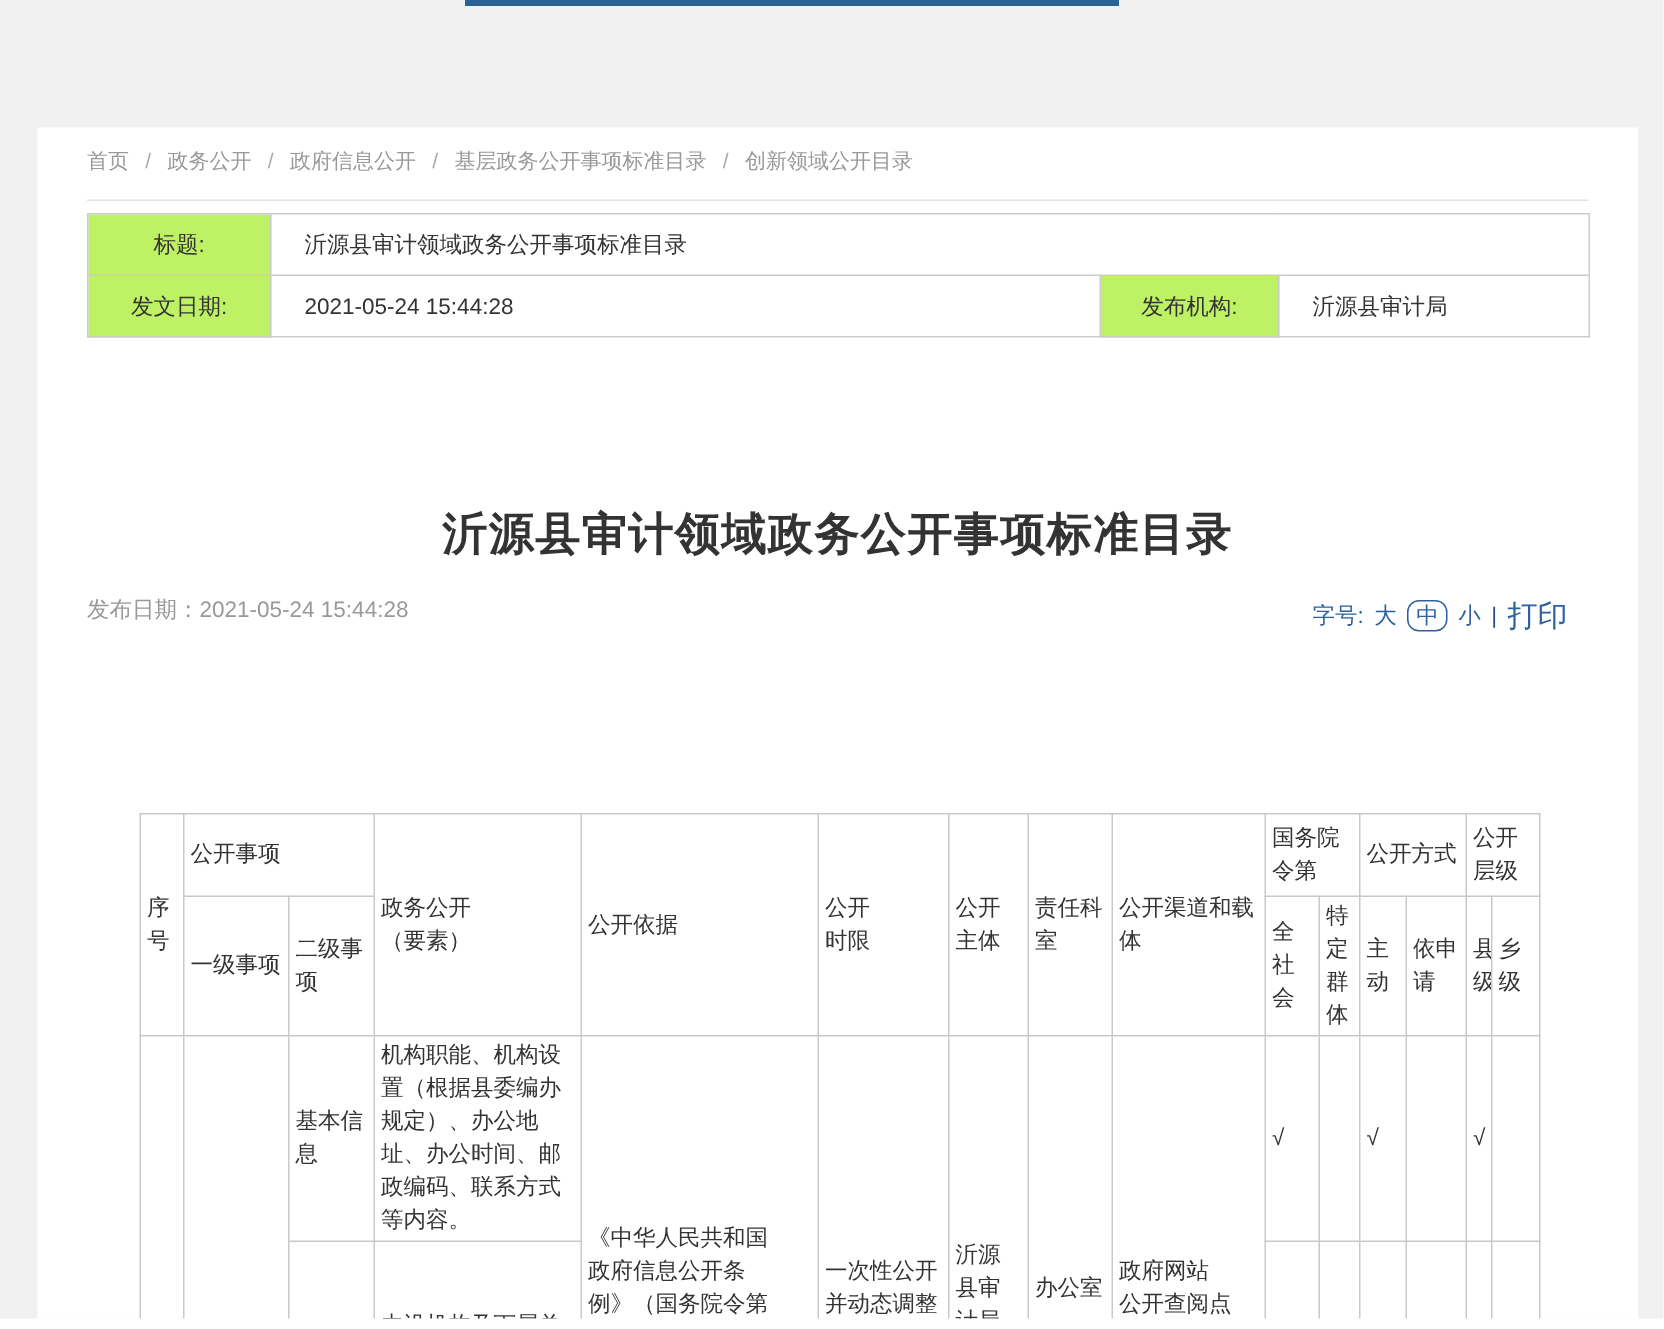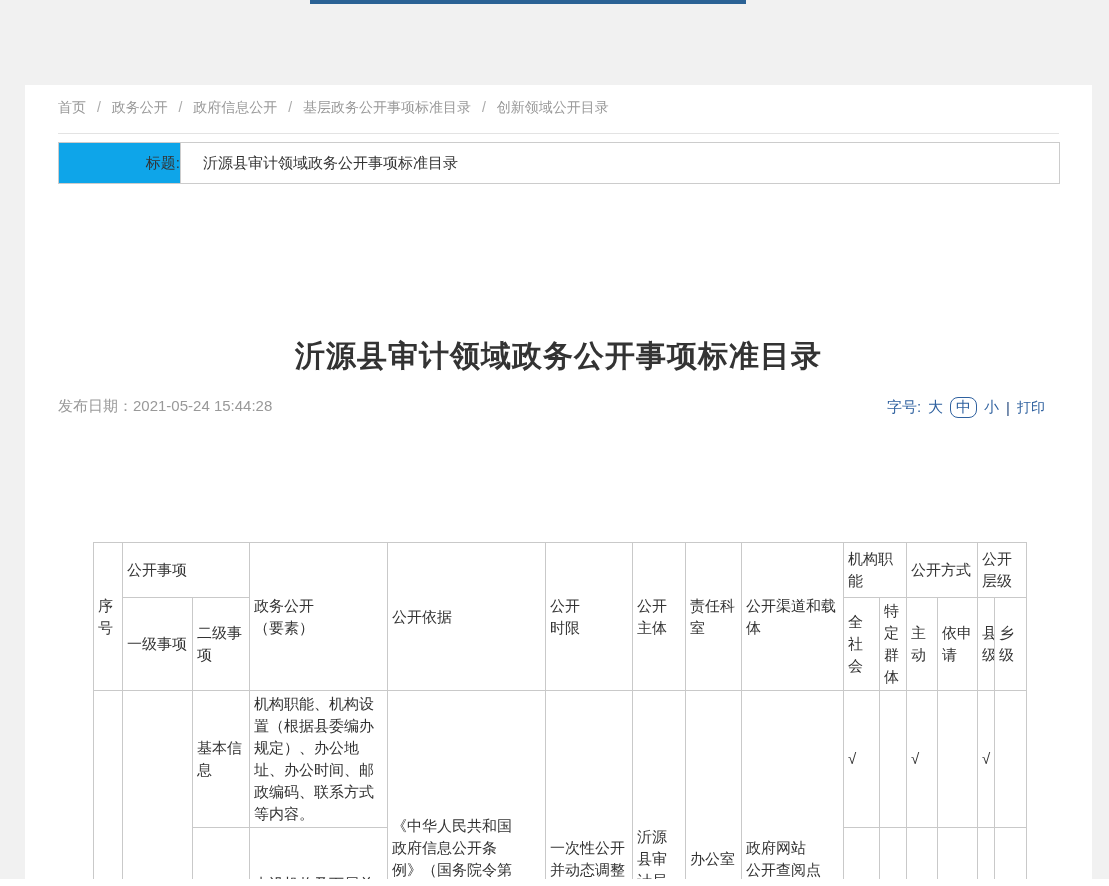--- a/index.html
+++ b/index.html
@@ -20,35 +20,35 @@
     border-bottom:1px solid #e3e3e3;
   }
   .breadcrumb a { color:#999; text-decoration:none; cursor:pointer; }
   .breadcrumb .sep { color:#aaa; margin:0 7px; }
   
   .meta { position:absolute; top:57px; left:33px; width:1001px; border-collapse:collapse; table-layout:fixed; }
   .meta td {
     border:1px solid #ccc; height:41px; font-size:15px; color:#333;
     vertical-align:middle;
   }
-  .meta td.lbl { background:#0ea5e9; text-align:right; }
+  .meta td.lbl { background:#bef264; text-align:center; }
   .meta td.val { background:#fff; text-align:left; padding-left:22px; }
   
   .art-title {
     position:absolute; top:251px; left:0; width:100%;
     text-align:center; font-size:30px; font-weight:bold; color:#333;
     letter-spacing:1px;
   }
   .pubrow { position:absolute; top:312px; left:33px; right:47px; height:24px; font-size:15px;text-align:center; }
   .pub-left { float:left; color:#999; }
   .pub-right { float:right; color:#2f619f; display:flex; align-items:center; gap:7px; }
   .fs-btn { cursor:pointer; color:#2f619f; }
   .fs-btn.active { border:1px solid #2f619f; border-radius:8px; padding:0 5px; }
   .vline { color:#2c4f82; font-size:15px; }
-  .print { cursor:pointer; color:#2f619f; font-size:14px; }
+  .print { cursor:pointer; color:#2f619f; font-size:20px; }
   
   .cat {
     position:absolute; top:457px; left:68px; width:933px;
     border-collapse:collapse; table-layout:fixed;
   }
   .cat th, .cat td {
     border:1px solid #c9c9c9; background:#fff;
     font-size:15px; line-height:22px; font-weight:normal;
     color:#333; text-align:left; vertical-align:middle;
     padding:2px 4px; white-space:pre-line; overflow:hidden;
@@ -78,20 +78,26 @@
       <colgroup>
           <col style="width:122px">
           <col style="width:553px">
           <col style="width:119px">
           <col style="width:207px">
         </colgroup>
       <tbody>
           <tr>
         <td class="lbl">标题:</td>
         <td class="val" colspan="3">沂源县审计领域政务公开事项标准目录</td>
+      </tr>
+      <tr>
+        <td class="lbl">发文日期:</td>
+        <td class="val">2021-05-24 15:44:28</td>
+        <td class="lbl">发布机构:</td>
+        <td class="val">沂源县审计局</td>
       </tr>
     </tbody>
       </table>
 
     <div class="art-title">沂源县审计领域政务公开事项标准目录</div>
 
     <div class="pubrow">
       <div class="pub-left">
         <span>发布日期：</span><span>2021-05-24 15:44:28</span>
       </div>
@@ -129,21 +135,21 @@
         <th colspan="2">公开事项</th>
         <th rowspan="2">政务公开
 （要素）</th>
         <th rowspan="2">公开依据</th>
         <th rowspan="2">公开
 时限</th>
         <th rowspan="2">公开
 主体</th>
         <th rowspan="2">责任科室</th>
         <th rowspan="2">公开渠道和载体</th>
-        <th colspan="2">机构职能</th>
+        <th colspan="2">国务院令第</th>
         <th colspan="2">公开方式</th>
         <th colspan="2">公开层级</th>
       </tr>
       <tr style="height:88px">
         <th>一级事项</th>
         <th>二级事项</th>
         <th>全社会</th>
         <th>特定群体</th>
         <th>主动</th>
         <th>依申请</th>

